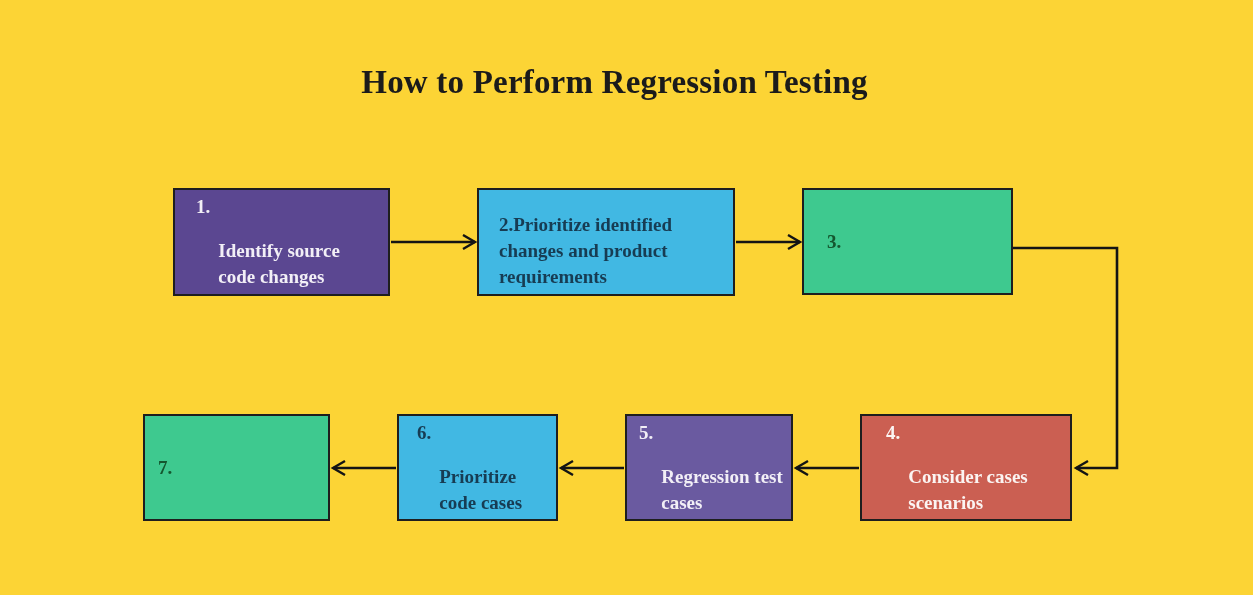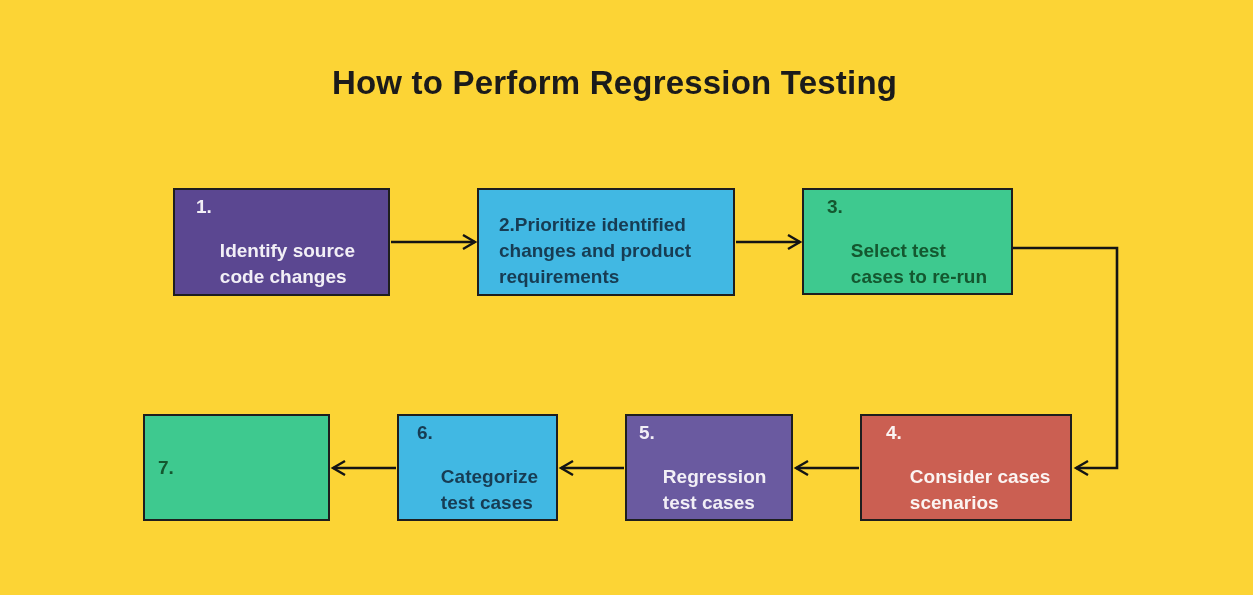--- a/index.html
+++ b/index.html
@@ -7,21 +7,21 @@
     --box-border: #1E1E1E;
   }
   * { margin: 0; padding: 0; box-sizing: border-box; }
   html, body {
     width: 1253px; height: 595px;
     font-family: "Liberation Sans", sans-serif;
     overflow: hidden;
   }
   .canvas {
     position: relative;
-    width: 1229px; height: 595px;
+    width: 1229px; height: 595px; font-family: Liberation Serif, serif;
   }
   .title {
     position: absolute;
     left: 0; top: 64px;
     width: 100%;
     text-align: center;
     font-size: 33px;
     font-weight: 700;
     color: #1b1b1b;
     letter-spacing: 0.2px;
@@ -102,42 +102,41 @@
 
   <div class="box b2" style="background: rgb(65, 184, 227); color: rgb(23, 60, 83);">
     <div class="para">
       <span>2.</span><span>Prioritize identified changes and product requirements</span>
     </div>
   </div>
 
   <div class="box b3" style="background: rgb(62, 201, 143); color: rgb(20, 87, 47);">
     <div class="step">
       <span class="num">3.</span>
-      <span class="txt">Select test cases to re-run</span>
     </div>
   </div>
 
   <div class="box b4" style="background: rgb(203, 95, 82); color: rgb(251, 244, 242);">
     <div class="step">
       <span class="num">4.</span>
       <span class="txt">Consider cases scenarios</span>
     </div>
   </div>
 
   <div class="box b5" style="background: rgb(106, 90, 160); color: rgb(242, 239, 246);">
     <div class="step">
       <span class="num">5.</span>
       <span class="txt">Regression test cases</span>
     </div>
   </div>
 
   <div class="box b6" style="background: rgb(65, 184, 227); color: rgb(23, 60, 83);">
     <div class="step">
       <span class="num">6.</span>
-      <span class="txt">Categorize test cases</span>
+      <span class="txt">Prioritize code cases</span>
     </div>
   </div>
 
   <div class="box b7" style="background: rgb(62, 201, 143); color: rgb(20, 87, 47);">
     <div class="step">
       <span class="num">7.</span>
     </div>
   </div>
 
 </div>

